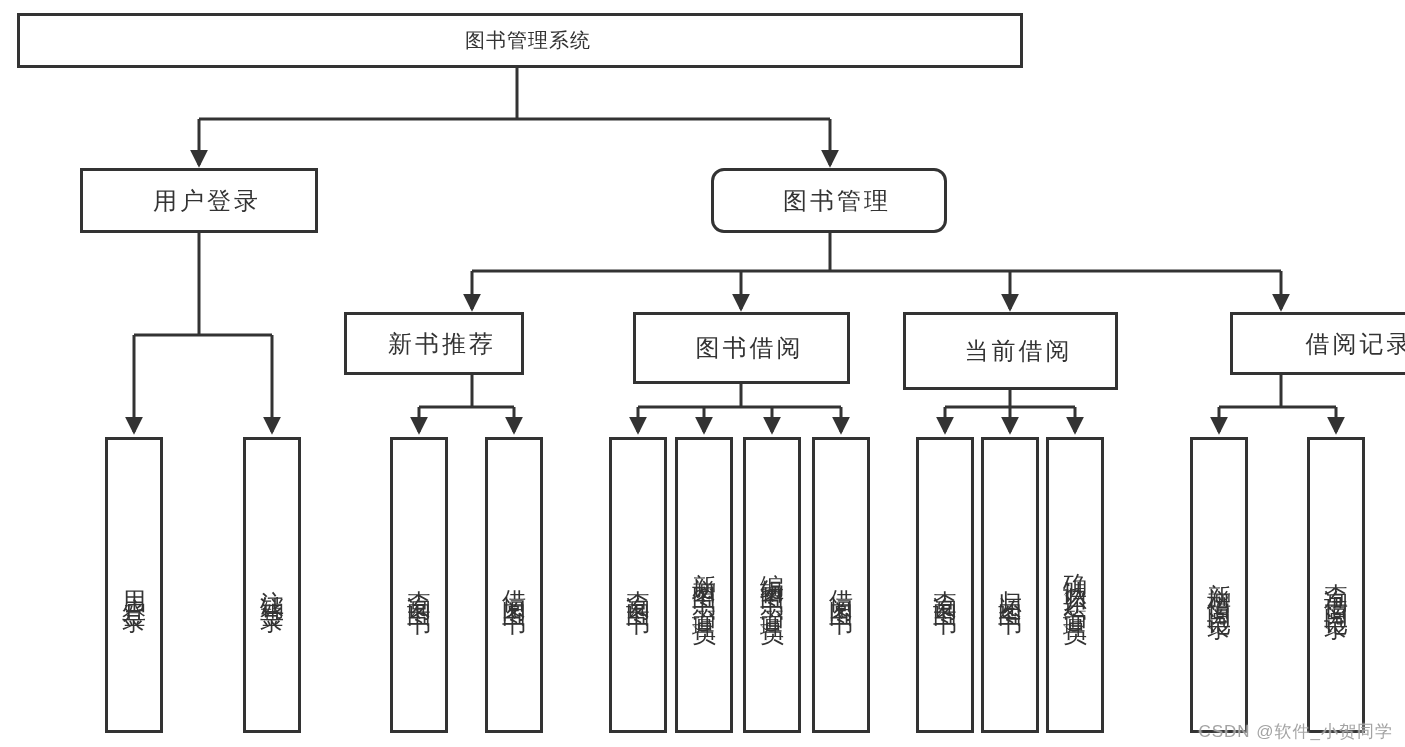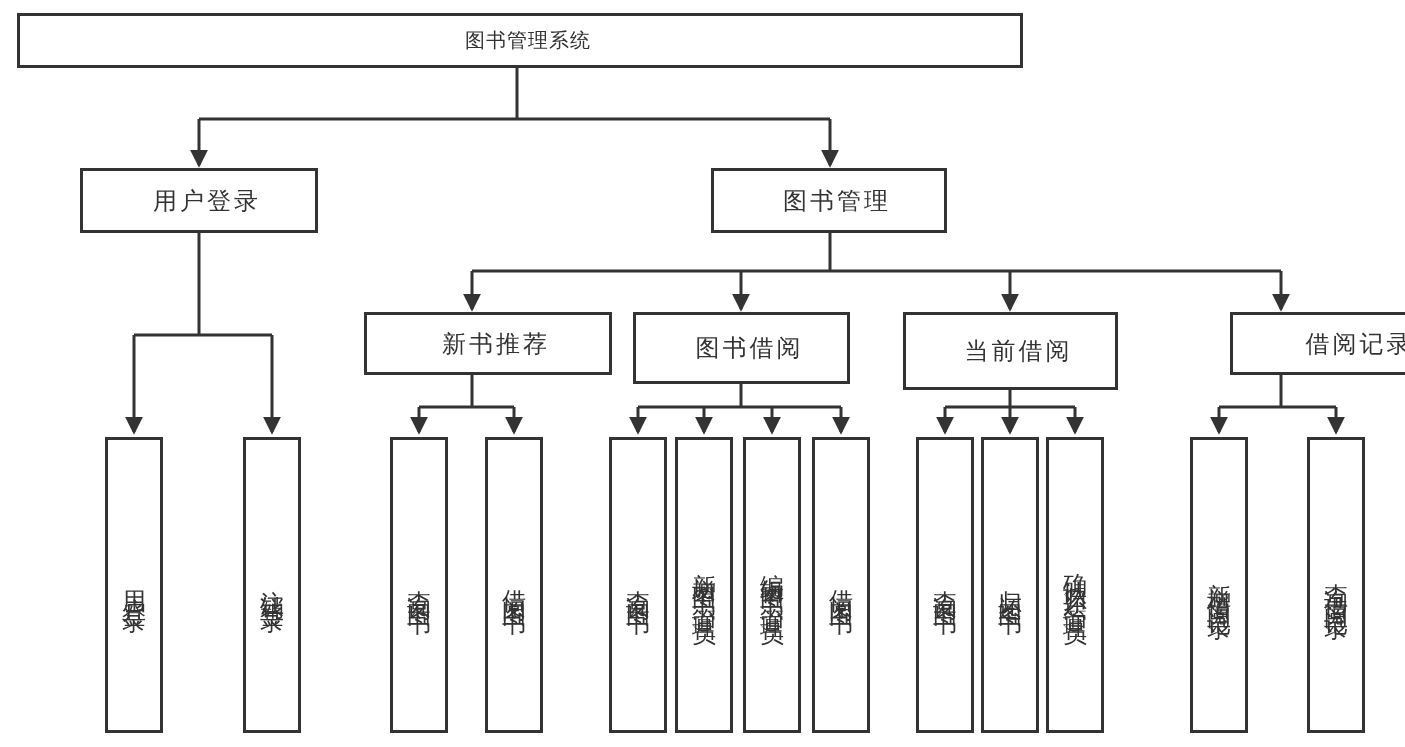--- a/index.html
+++ b/index.html
@@ -126,25 +126,25 @@
     <path class="wire" d="M1336,407 V432" marker-end="url(#arrowhead)"></path>
   </svg>
 
   <div class="node node-h node-root" style="left:17px; top:13px; width:1006px; height:55px;">
     <span>图书管理系统</span>
   </div>
 
   <div class="node node-h" style="left:80px; top:168px; width:238px; height:65px;">
     <span>用户登录</span>
   </div>
-  <div class="node node-h" style="left:711px; top:168px; width:236px; height:65px;">
+  <div class="node node-h" style="left:711px; top:168px; width:236px; height:65px;border-radius:13px;">
     <span>图书管理</span>
   </div>
 
-  <div class="node node-h" style="left:364px; top:312px; width:248px; height:63px;">
+  <div class="node node-h" style="left:344px; top:312px; width:180px; height:63px;">
     <span>新书推荐</span>
   </div>
   <div class="node node-h" style="left:633px; top:312px; width:217px; height:72px;">
     <span>图书借阅</span>
   </div>
   <div class="node node-h" style="left:903px; top:312px; width:215px; height:78px;">
     <span>当前借阅</span>
   </div>
   <div class="node node-h" style="left:1230px; top:312px; width:243px; height:63px;">
     <span>借阅记录</span>
@@ -183,14 +183,15 @@
   <div class="node node-v" style="left:1046px; top:437px; width:58px; height:296px;">
     <span class="vtext">确认归还（管理员）</span>
   </div>
   <div class="node node-v" style="left:1190px; top:437px; width:58px; height:296px;">
     <span class="vtext">新增借阅记录</span>
   </div>
   <div class="node node-v" style="left:1307px; top:437px; width:58px; height:296px;">
     <span class="vtext">查询借阅记录</span>
   </div>
 
+  <div class="watermark">CSDN @软件_小贺同学</div>
 
 </div>
 
 </body></html>

